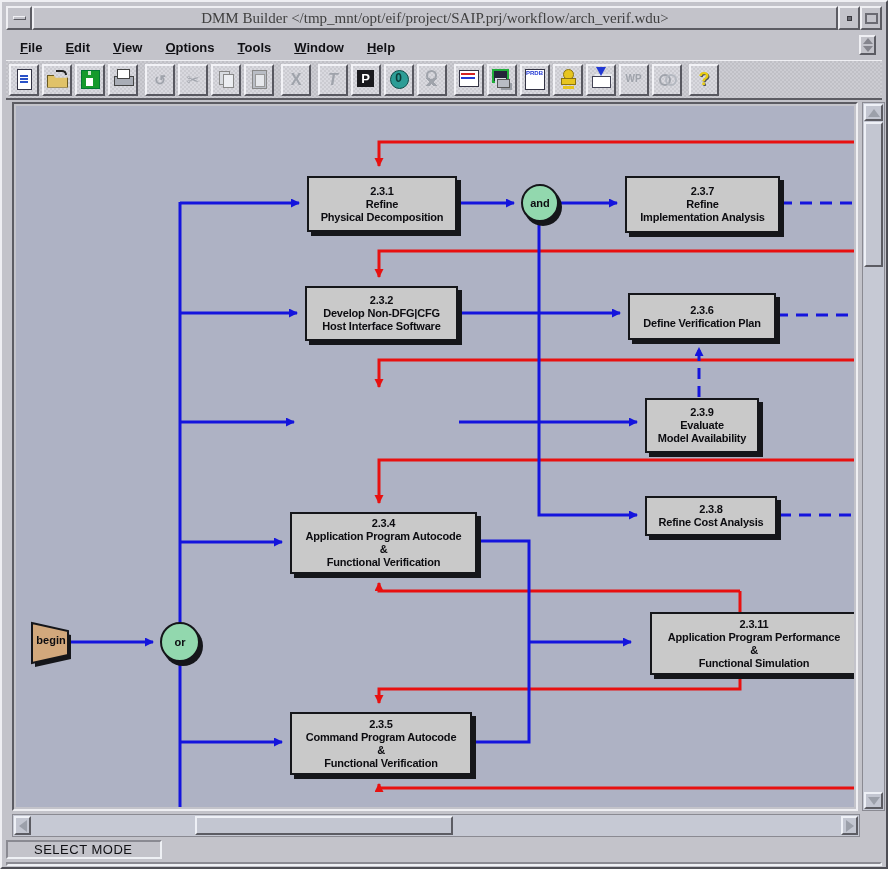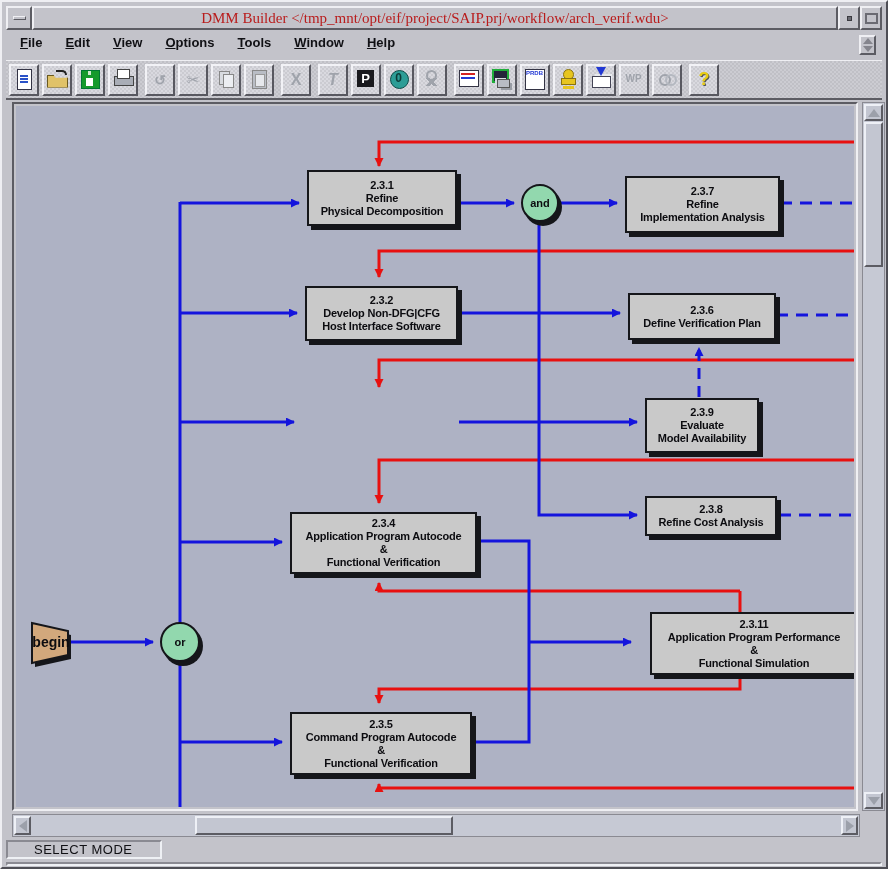--- a/index.html
+++ b/index.html
@@ -5,26 +5,26 @@
   html,body{margin:0;padding:0;background:#555;}
   *{box-sizing:border-box;font-family:"Liberation Sans",sans-serif;}
   #win{position:relative;width:888px;height:869px;background:#c3c3ca;
        border:2px solid;border-color:#efeff3 #4e4e55 #4e4e55 #efeff3;box-shadow:0 0 0 1px #16161a;overflow:hidden;}
   .bevel-up{border:2px solid;border-color:#efeff3 #5c5c63 #5c5c63 #efeff3;}
   
   #titlebar{position:absolute;left:4px;top:4px;right:4px;height:24px;display:flex;}
   #wm-menu{width:26px;height:24px;background:#c3c3ca;display:flex;align-items:center;justify-content:center;}
   #wm-menu .dash{width:13px;height:4px;background:#c3c3ca;border:1px solid;border-color:#efeff3 #5c5c63 #5c5c63 #efeff3;}
   #title-area{flex:1;height:24px;background:#c3c3ca;display:flex;align-items:center;justify-content:center;overflow:hidden;}
-  #title-text{font-family:"Liberation Serif",serif;font-size:15px;color:#b91c1c;white-space:nowrap;}
+  #title-text{font-family:"Liberation Serif",serif;font-size:15px;color:#404040;white-space:nowrap;}
   .wm-btn{width:22px;height:24px;background:#c3c3ca;display:flex;align-items:center;justify-content:center;}
   .sq-small{width:5px;height:5px;background:#6a6a72;border:1px solid #3a3a40;}
   .sq-big{width:13px;height:11px;border:2px solid #6a6a72;}
   
-  #menubar{position:absolute;left:4px;top:29px;right:4px;height:28px;background:#c3c3ca;display:flex;align-items:flex-start;}
+  #menubar{position:absolute;left:4px;top:29px;right:4px;height:28px;background:#c3c3ca;display:flex;align-items:flex-end;}
   .menu-item{font-size:13px;font-weight:bold;color:#101014;padding:4px 9px;margin-left:5px;}
   .mn{text-decoration:underline;}
   #menu-spin{position:absolute;right:6px;top:4px;width:17px;height:20px;display:flex;flex-direction:column;align-items:center;justify-content:center;gap:2px;background:#c3c3ca;}
   .tri-up{width:0;height:0;border-left:5px solid transparent;border-right:5px solid transparent;border-bottom:6px solid #85858d;}
   .tri-dn{width:0;height:0;border-left:5px solid transparent;border-right:5px solid transparent;border-top:6px solid #85858d;}
   
   #toolbar{position:absolute;left:4px;top:58px;right:4px;height:40px;
      background:repeating-conic-gradient(#ccccd2 0% 25%,#c0c0c6 0% 50%) 0 0/4px 4px;
      border-top:1px solid #efeff3;border-bottom:2px solid #5c5c63;display:flex;align-items:center;}
   .tb{position:relative;width:30px;height:32px;margin-left:3px;flex:none;
@@ -93,21 +93,21 @@
   .sp{height:26px;border:2px solid;border-color:#8a8a92 #eef0f4 #eef0f4 #8a8a92;background:#c3c3ca;display:flex;align-items:center;}
   #sp-mode{width:156px;padding-left:26px;font-size:13px;color:#101014;letter-spacing:0.5px;}
   #sp-msg{flex:1;}
   
   .task{position:absolute;background:#c9c9c9;border:2px solid #15161a;box-shadow:4px 4px 0 0 #15161a;
         display:flex;flex-direction:column;align-items:center;justify-content:center;z-index:3;}
   .tline{font-size:11px;font-weight:bold;color:#0c0c10;line-height:13px;white-space:nowrap;letter-spacing:-0.2px;}
   .conn{position:absolute;width:38px;height:38px;border-radius:50%;background:#92d8ae;border:2px solid #15161a;
         box-shadow:3px 4px 0 0 #15161a;display:flex;align-items:center;justify-content:center;
         font-size:11px;font-weight:bold;color:#0c0c10;z-index:3;}
-  #begin-label{position:absolute;left:14px;top:528px;width:42px;text-align:center;font-size:14px;font-weight:bold;color:#0c0c10;z-index:3;}
+  #begin-label{position:absolute;left:14px;top:528px;width:42px;text-align:center;font-size:11px;font-weight:bold;color:#0c0c10;z-index:3;}
   #flow-svg{position:absolute;left:0;top:0;z-index:1;}
 </style>
 </head>
 <body>
 
 <div id="win">
 
   <div id="titlebar">
     <div id="wm-menu" class="bevel-up">
       <div class="dash"></div>
@@ -267,21 +267,21 @@
 
         <div id="begin-label">begin</div>
 
         <div class="conn" style="left:505px;top:78px;">
             <span>and</span>
           </div>
         <div class="conn" style="left:144px;top:516px;width:40px;height:40px;">
             <span>or</span>
           </div>
 
-        <div class="task" style="left:291px;top:64px;width:150px;height:56px;">
+        <div class="task" style="left:291px;top:70px;width:150px;height:56px;">
           <div class="tline">2.3.1</div>
           <div class="tline">Refine</div>
           <div class="tline">Physical Decomposition</div>
         </div>
         <div class="task" style="left:609px;top:70px;width:155px;height:57px;">
           <div class="tline">2.3.7</div>
           <div class="tline">Refine</div>
           <div class="tline">Implementation Analysis</div>
         </div>
         <div class="task" style="left:289px;top:180px;width:153px;height:55px;">

